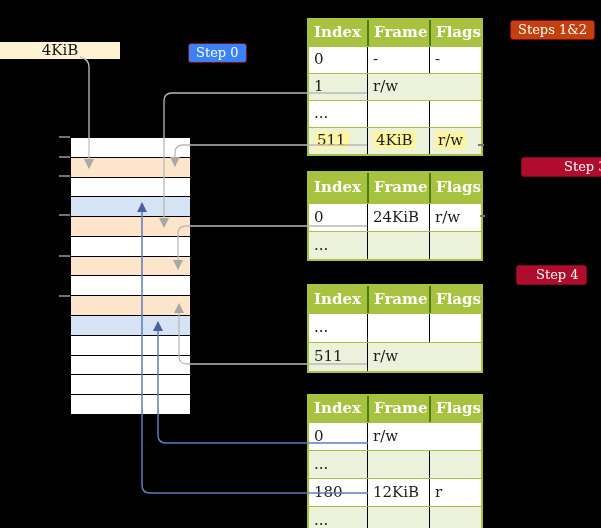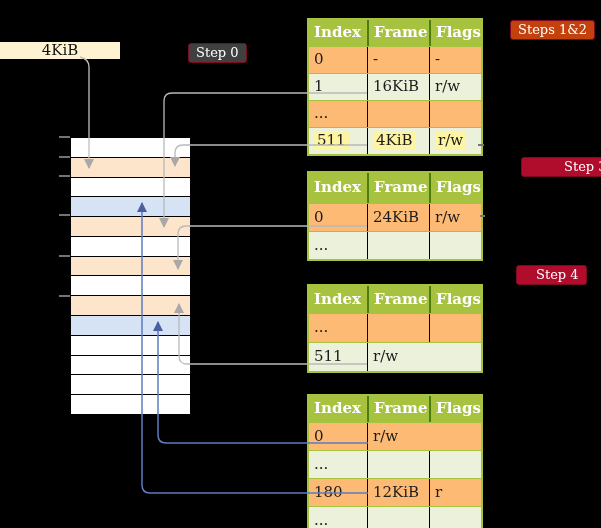--- a/index.html
+++ b/index.html
@@ -27,21 +27,21 @@
   #memory-stack{
     position:absolute;left:70px;top:137px;width:121px;height:278px;
     border:1px solid #000;box-sizing:border-box;
     display:flex;flex-direction:column;background:#fff;
   }
   .mem-row{flex:1;border-bottom:1px solid #000;}
   .mem-row:last-child{border-bottom:none;}
   
   .ptable{
     position:absolute;left:307px;width:172px;
-    border:2px solid #a6c23f;background:#fdba74;
+    border:2px solid #a6c23f;background:#ffffff;
   }
   .trow{display:flex;}
   .trow + .trow{border-top:1px solid #a6c23f;}
   .tcell{
     box-sizing:border-box;padding-left:5px;font-size:15px;color:#1c1c1c;
     overflow:hidden;white-space:nowrap;
   }
   .c0{width:58px;}
   .c1{width:62px;}
   .c2{width:52px;}
@@ -54,21 +54,21 @@
   #pt3{top:284px;} #pt3 .trow{height:28px;line-height:27px;} #pt3 .thead{height:27px;line-height:26px;}
   #pt4{top:394px;} #pt4 .trow{height:27px;line-height:26px;} #pt4 .thead{height:26px;line-height:25px;}
   
   #wires{position:absolute;left:0;top:0;pointer-events:none;}
 </style>
 </head>
 <body>
 
 <div class="legend" id="legend-box" style="background: rgb(253, 242, 209);">4KiB</div>
 
-<div class="badge" id="badge-step0" style="background: #404040;">Step 0</div>
+<div class="badge" id="badge-step0" style="background: #3b82f6;">Step 0</div>
 <div class="badge" id="badge-steps12" style="background: #c2410c;">Steps 1&amp;2</div>
 <div class="badge" id="badge-step3" style="background: rgb(176, 13, 45); padding-left: 42px;">Step 3</div>
 <div class="badge" id="badge-step4" style="background: rgb(176, 13, 45); padding-left: 19px;">Step 4</div>
 
 <div id="memory-stack">
     <div class="mem-row" style="background: rgb(255, 255, 255);"></div>
     <div class="mem-row" style="background: rgb(252, 229, 203);"></div>
     <div class="mem-row" style="background: rgb(255, 255, 255);"></div>
     <div class="mem-row" style="background: rgb(214, 227, 245);"></div>
     <div class="mem-row" style="background: rgb(252, 229, 203);"></div>
@@ -89,21 +89,20 @@
       <div class="tcell c1">Frame</div>
       <div class="tcell c2">Flags</div>
     </div>
     <div class="trow">
       <div class="tcell c0">0</div>
       <div class="tcell c1">-</div>
       <div class="tcell c2">-</div>
     </div>
     <div class="trow" style="background: rgb(236, 241, 219);">
       <div class="tcell c0">1</div>
-      <div class="tcell c1">16KiB</div>
       <div class="tcell c2">r/w</div>
     </div>
     <div class="trow">
       <div class="tcell c0">...</div>
       <div class="tcell c1"></div>
       <div class="tcell c2"></div>
     </div>
     <div class="trow" style="background: rgb(236, 241, 219);">
       <div class="tcell c0"><span class="hl" style="background: rgb(253, 245, 161);">511</span></div>
       <div class="tcell c1"><span class="hl" style="background: rgb(253, 245, 161);">4KiB</span></div>

